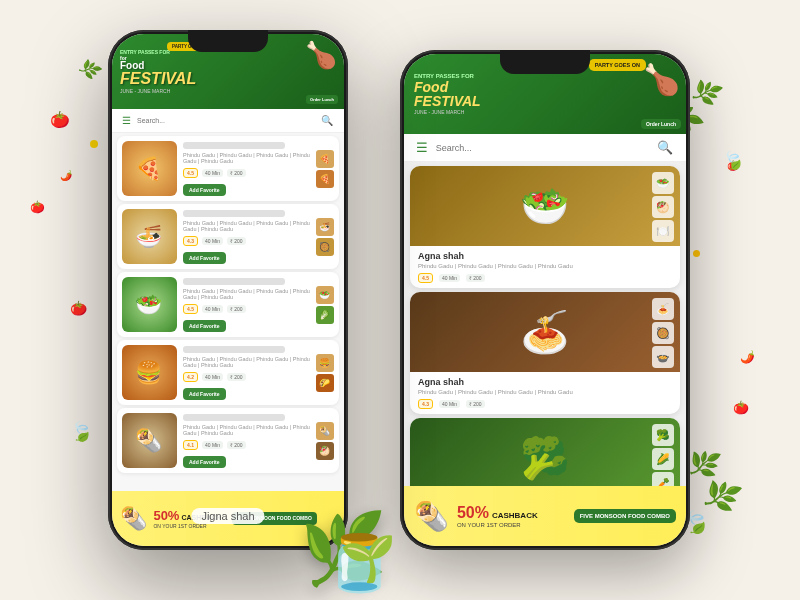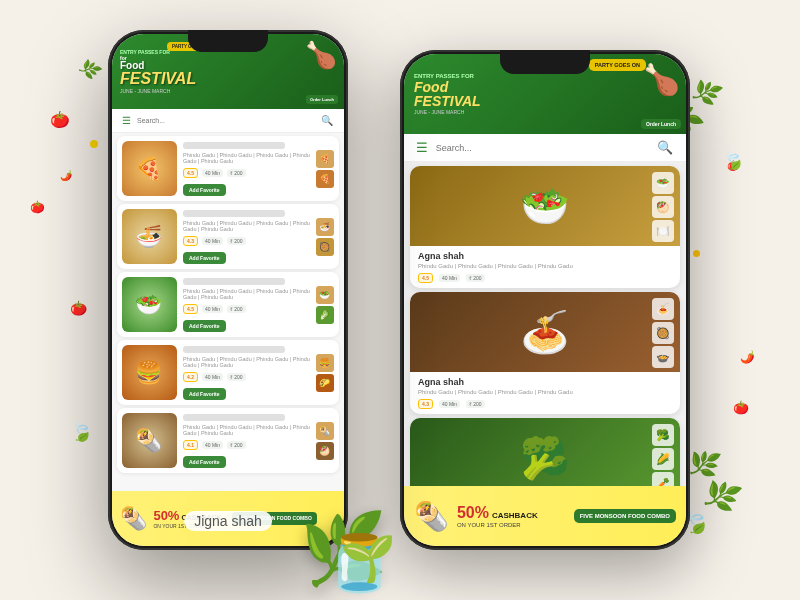--- a/index.html
+++ b/index.html
@@ -366,24 +366,24 @@
       bottom: 10px;
       left: 300px;
       z-index: 15;
       font-size: 70px;
       text-shadow: 0 5px 15px rgba(0,0,0,0.3);
     }
 
     
     .user-label {
       position: absolute;
-      bottom: 15px;
+      bottom: 22px;
       left: 50%;
       transform: translateX(-50%);
-      font-size: 14px;
+      font-size: 11px;
       color: #555;
       background: rgba(255,255,255,0.9);
       padding: 2px 10px;
       border-radius: 10px;
       z-index: 20;
       white-space: nowrap;
       text-align: right;
     }
 
     

